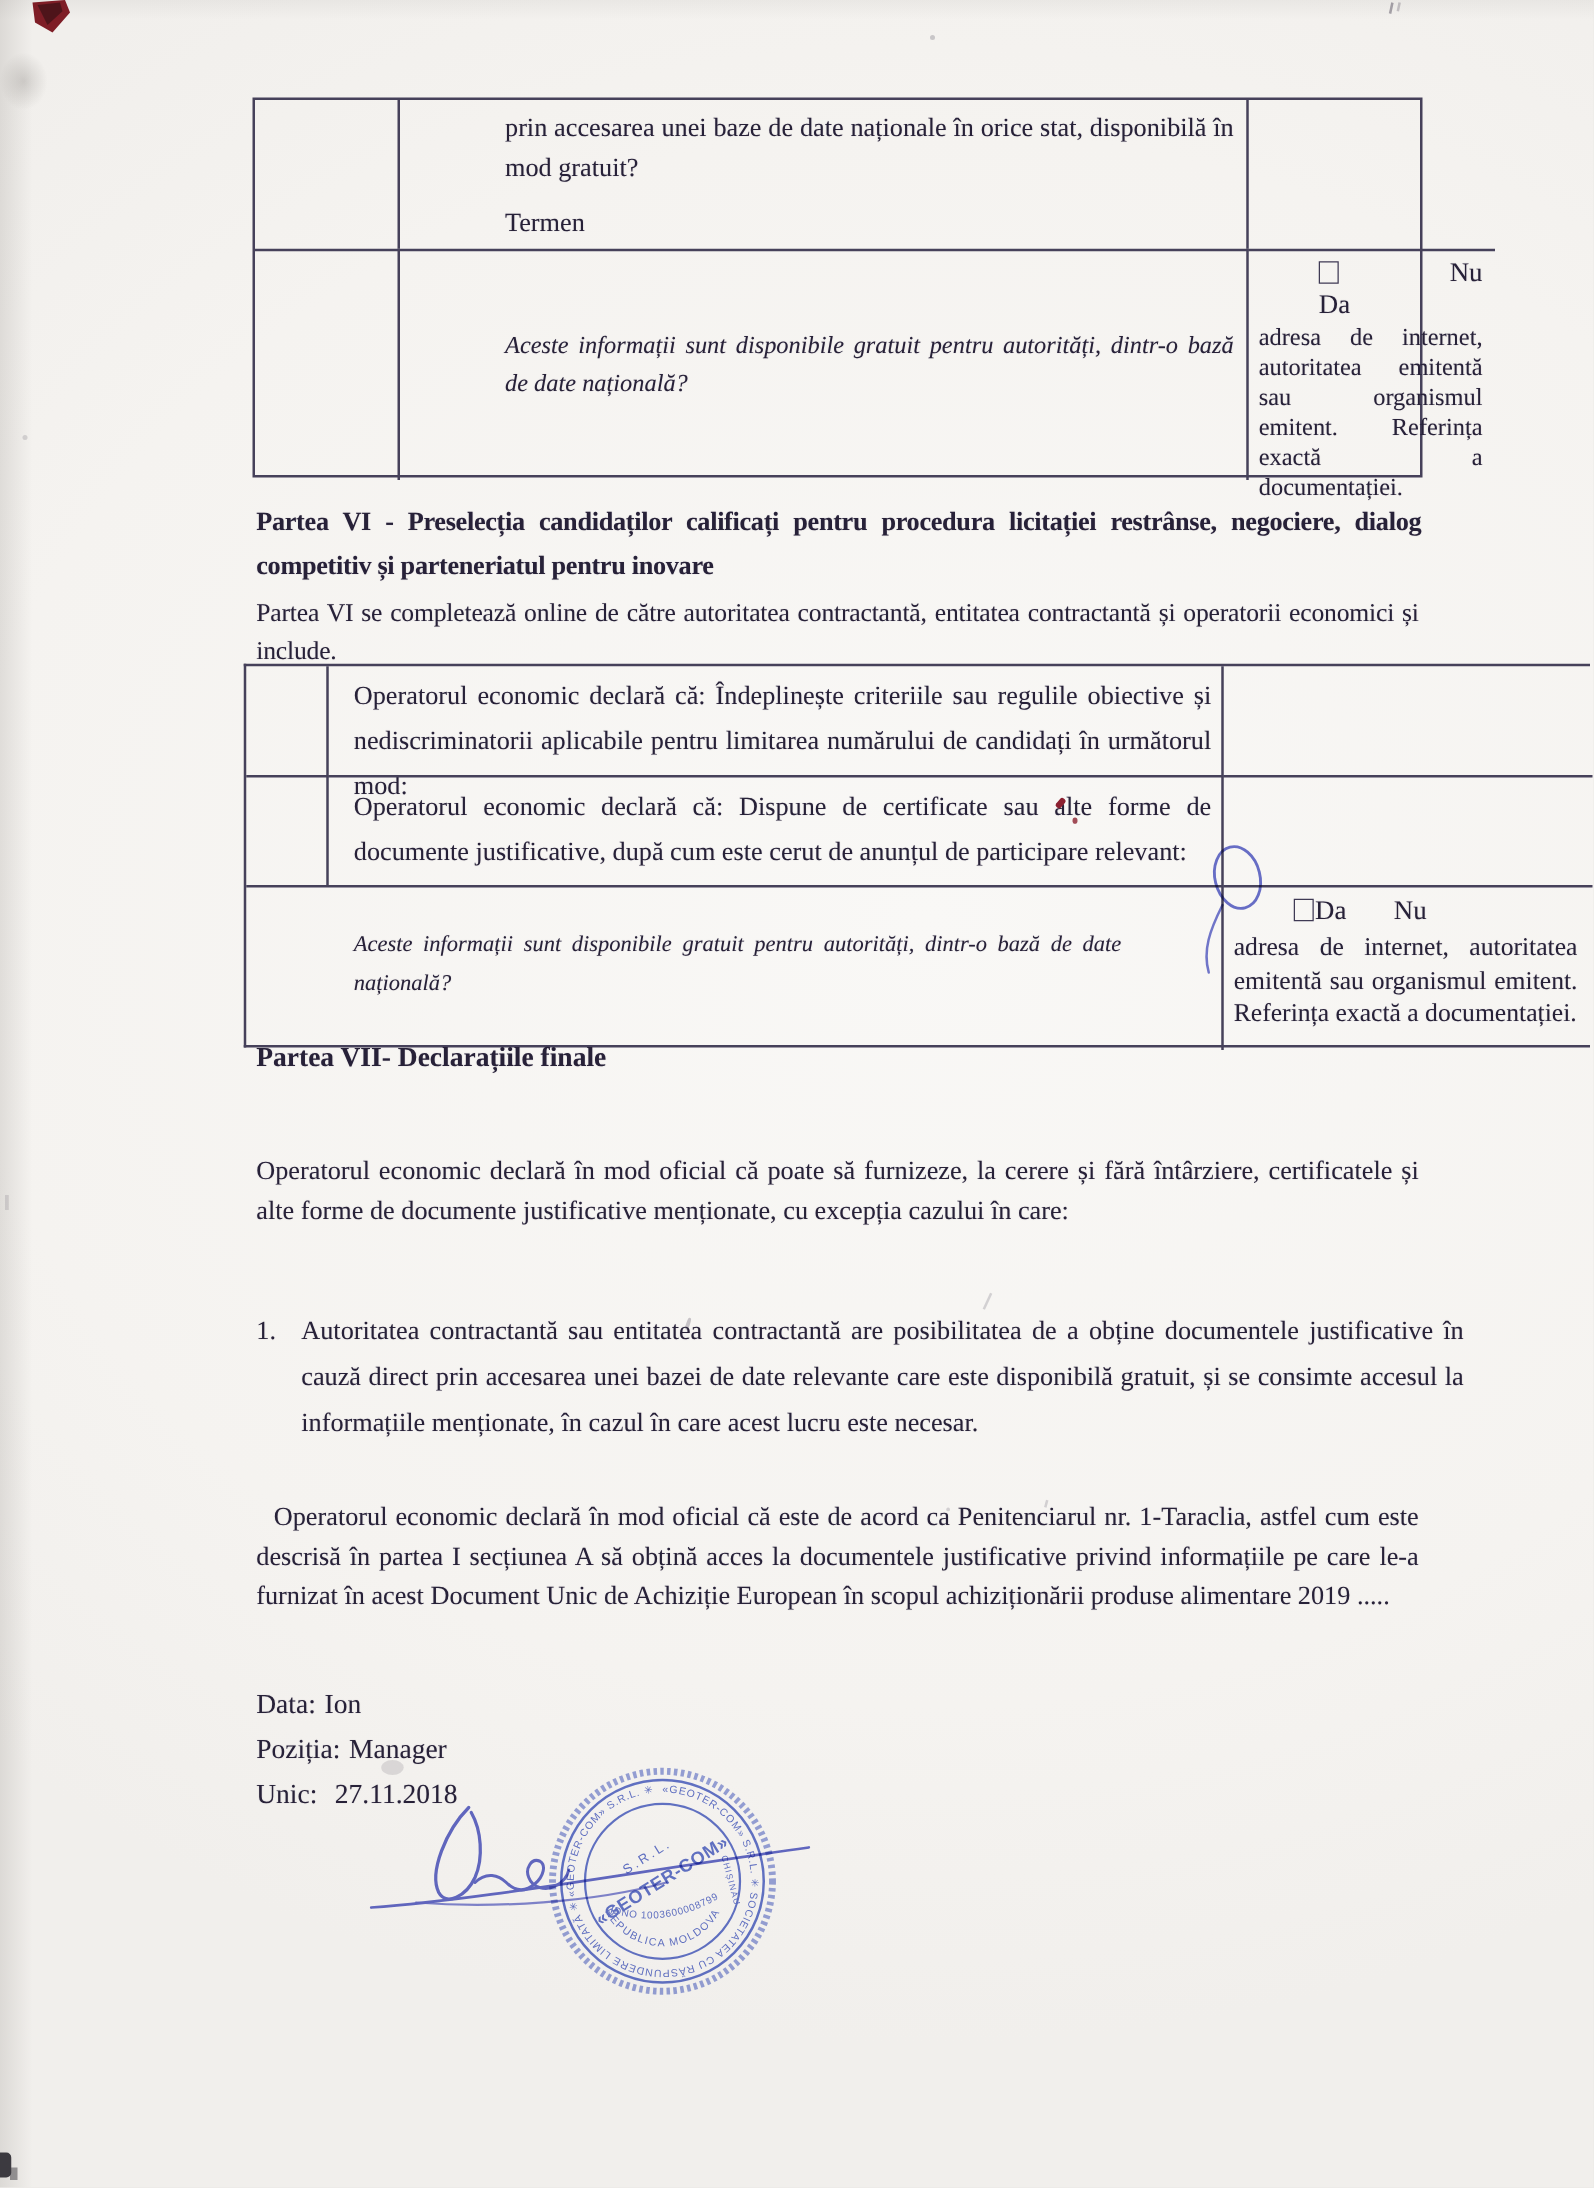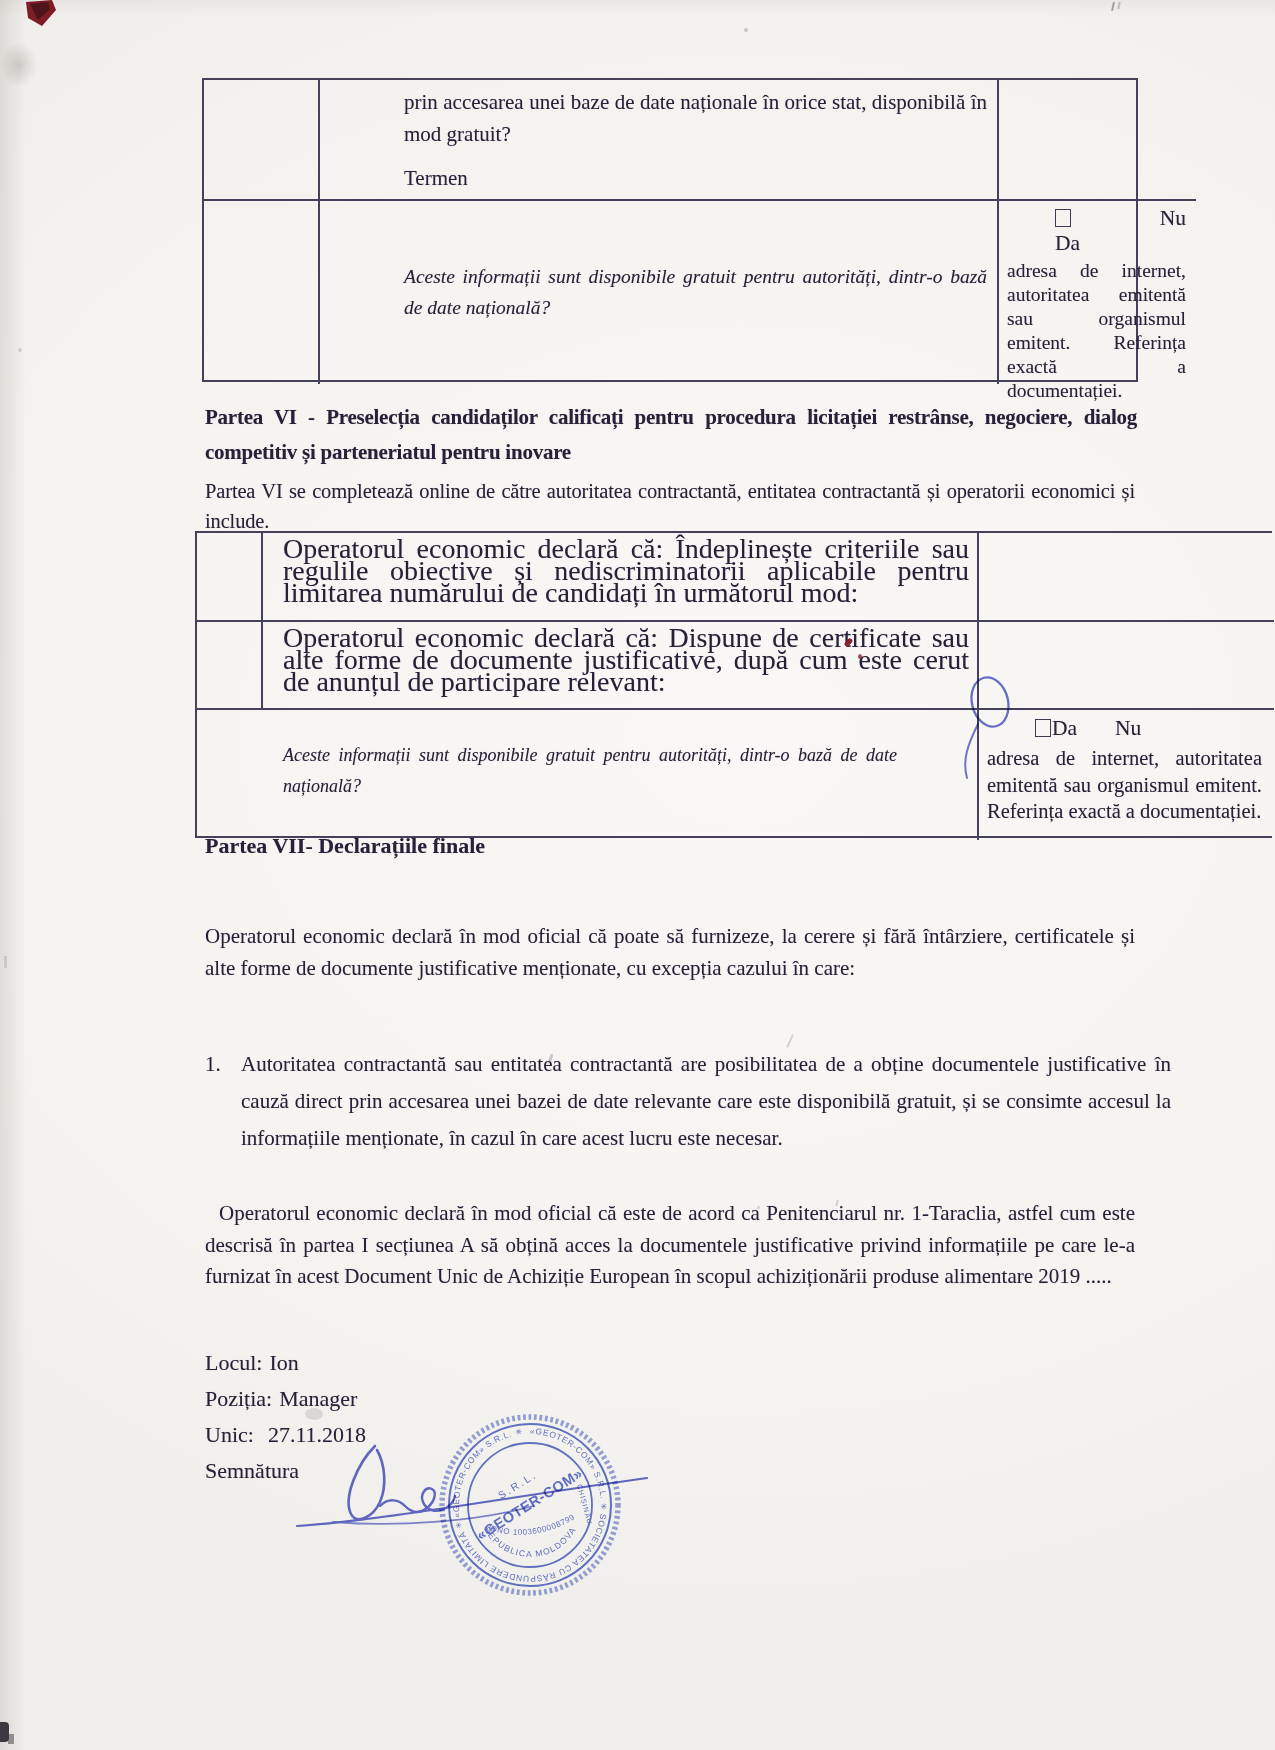--- a/index.html
+++ b/index.html
@@ -21,21 +21,21 @@
   .bR{border-right:2px solid #46415a;}
   .bT{border-top:2px solid #46415a;}
   .t1{left:202px;top:78px;width:936px;height:304px;display:grid;
       grid-template-columns:116px 679px 197px;grid-template-rows:119px 185px;}
   .t2{left:195px;top:531px;width:1077px;height:307px;border-right:none;display:grid;
       grid-template-columns:66px 716px 295px;grid-template-rows:87px 88px 132px;}
   .q-cont{padding:6px 10px 0 84px;font-size:21px;line-height:32px;text-align:justify;}
   .termen{margin-top:12px;text-align:left;}
   .ital{font-style:italic;}
   .t1 .q2{padding:60px 10px 0 84px;font-size:19.5px;line-height:31px;text-align:justify;}
-  .t2 .stmt{padding:5px 8px 0 20px;font-size:28px;line-height:22px;text-align:justify;}
+  .t2 .stmt{padding:5px 8px 0 20px;font-size:21px;line-height:36px;text-align:justify;}
   .t2 .q3{grid-column:1 / 3;padding:30px 80px 0 86px;font-size:18px;line-height:31px;text-align:justify;}
   .ansT1{padding:5px 10px 0 8px;}
   .ansT2{padding:6px 12px 0 8px;}
   .danu{display:flex;align-items:baseline;font-size:21.5px;padding-left:48px;}
   .t1 .danu .nu{margin-left:64px;}
   .t2 .danu .nu{margin-left:38px;}
   .cb{display:inline-block;width:14px;height:16px;border:1.6px solid #3f3a54;margin-right:1px;vertical-align:-2px;}
   .ansT1 .note{margin-top:3px;font-size:19.5px;line-height:24px;text-align:justify;}
   .ansT2 .note{margin-top:4px;font-size:20.5px;line-height:26.5px;text-align:justify;}
   
@@ -114,24 +114,23 @@
     <p>Operatorul economic declară în mod oficial că poate să furnizeze, la cerere și fără întârziere, certificatele și alte forme de documente justificative menționate, cu excepția cazului în care:</p>
   </div>
 
   <div class="abs listitem txt" style="top:1046px;">
     <span class="num">1.</span><span>Autoritatea contractantă sau entitatea contractantă are posibilitatea de a obține documentele justificative în cauză direct prin accesarea unei bazei de date relevante care este disponibilă gratuit, și se consimte accesul la informațiile menționate, în cazul în care acest lucru este necesar.</span>
   </div>
 
   <div class="abs para para3 txt" style="top:1198px;">Operatorul economic declară în mod oficial că este de acord ca Penitenciarul nr. 1-Taraclia, astfel cum este descrisă în partea I secțiunea A să obțină acces la documentele justificative privind informațiile pe care le-a furnizat în acest Document Unic de Achiziție European în scopul achiziționării produse alimentare 2019 .....</div>
 
   <div class="abs sig txt" style="top:1345px;">
-    <div><span>Locul:</span><span class="val">Ion</span></div>
+    <div><span>Data:</span><span class="val">Ion</span></div>
     <div><span>Poziția:</span><span class="val">Manager</span></div>
     <div><span>Unic:</span><span class="val val-wide">27.11.2018</span></div>
-    <div>Semnătura</div>
   </div>
 
   <svg class="abs ink-blue" style="left:285px;top:1438px;" width="380" height="105" viewBox="0 0 380 105" xmlns="http://www.w3.org/2000/svg">
     <g fill="none" stroke="#5058c5" stroke-linecap="round" opacity=".88">
       <path d="M 90,8 C 72,26 58,60 66,76 C 72,87 88,79 95,64 C 102,48 100,26 92,12" stroke-width="2.6"></path>
       <path d="M 95,68 c 9,-9 19,-6 25,0 c 7,7 15,8 23,1 c 7,-6 9,-15 4,-18 c -7,-3 -12,6 -9,13 c 3,8 13,11 21,7 c 6,-3 10,-8 11,-13" stroke-width="2.4"></path>
       <path d="M 12,88 C 100,82 230,58 362,40" stroke-width="2.2"></path>
       <path d="M 48,84 C 110,89 190,84 248,68" stroke-width="1.8" opacity=".8"></path>
     </g>
   </svg>

